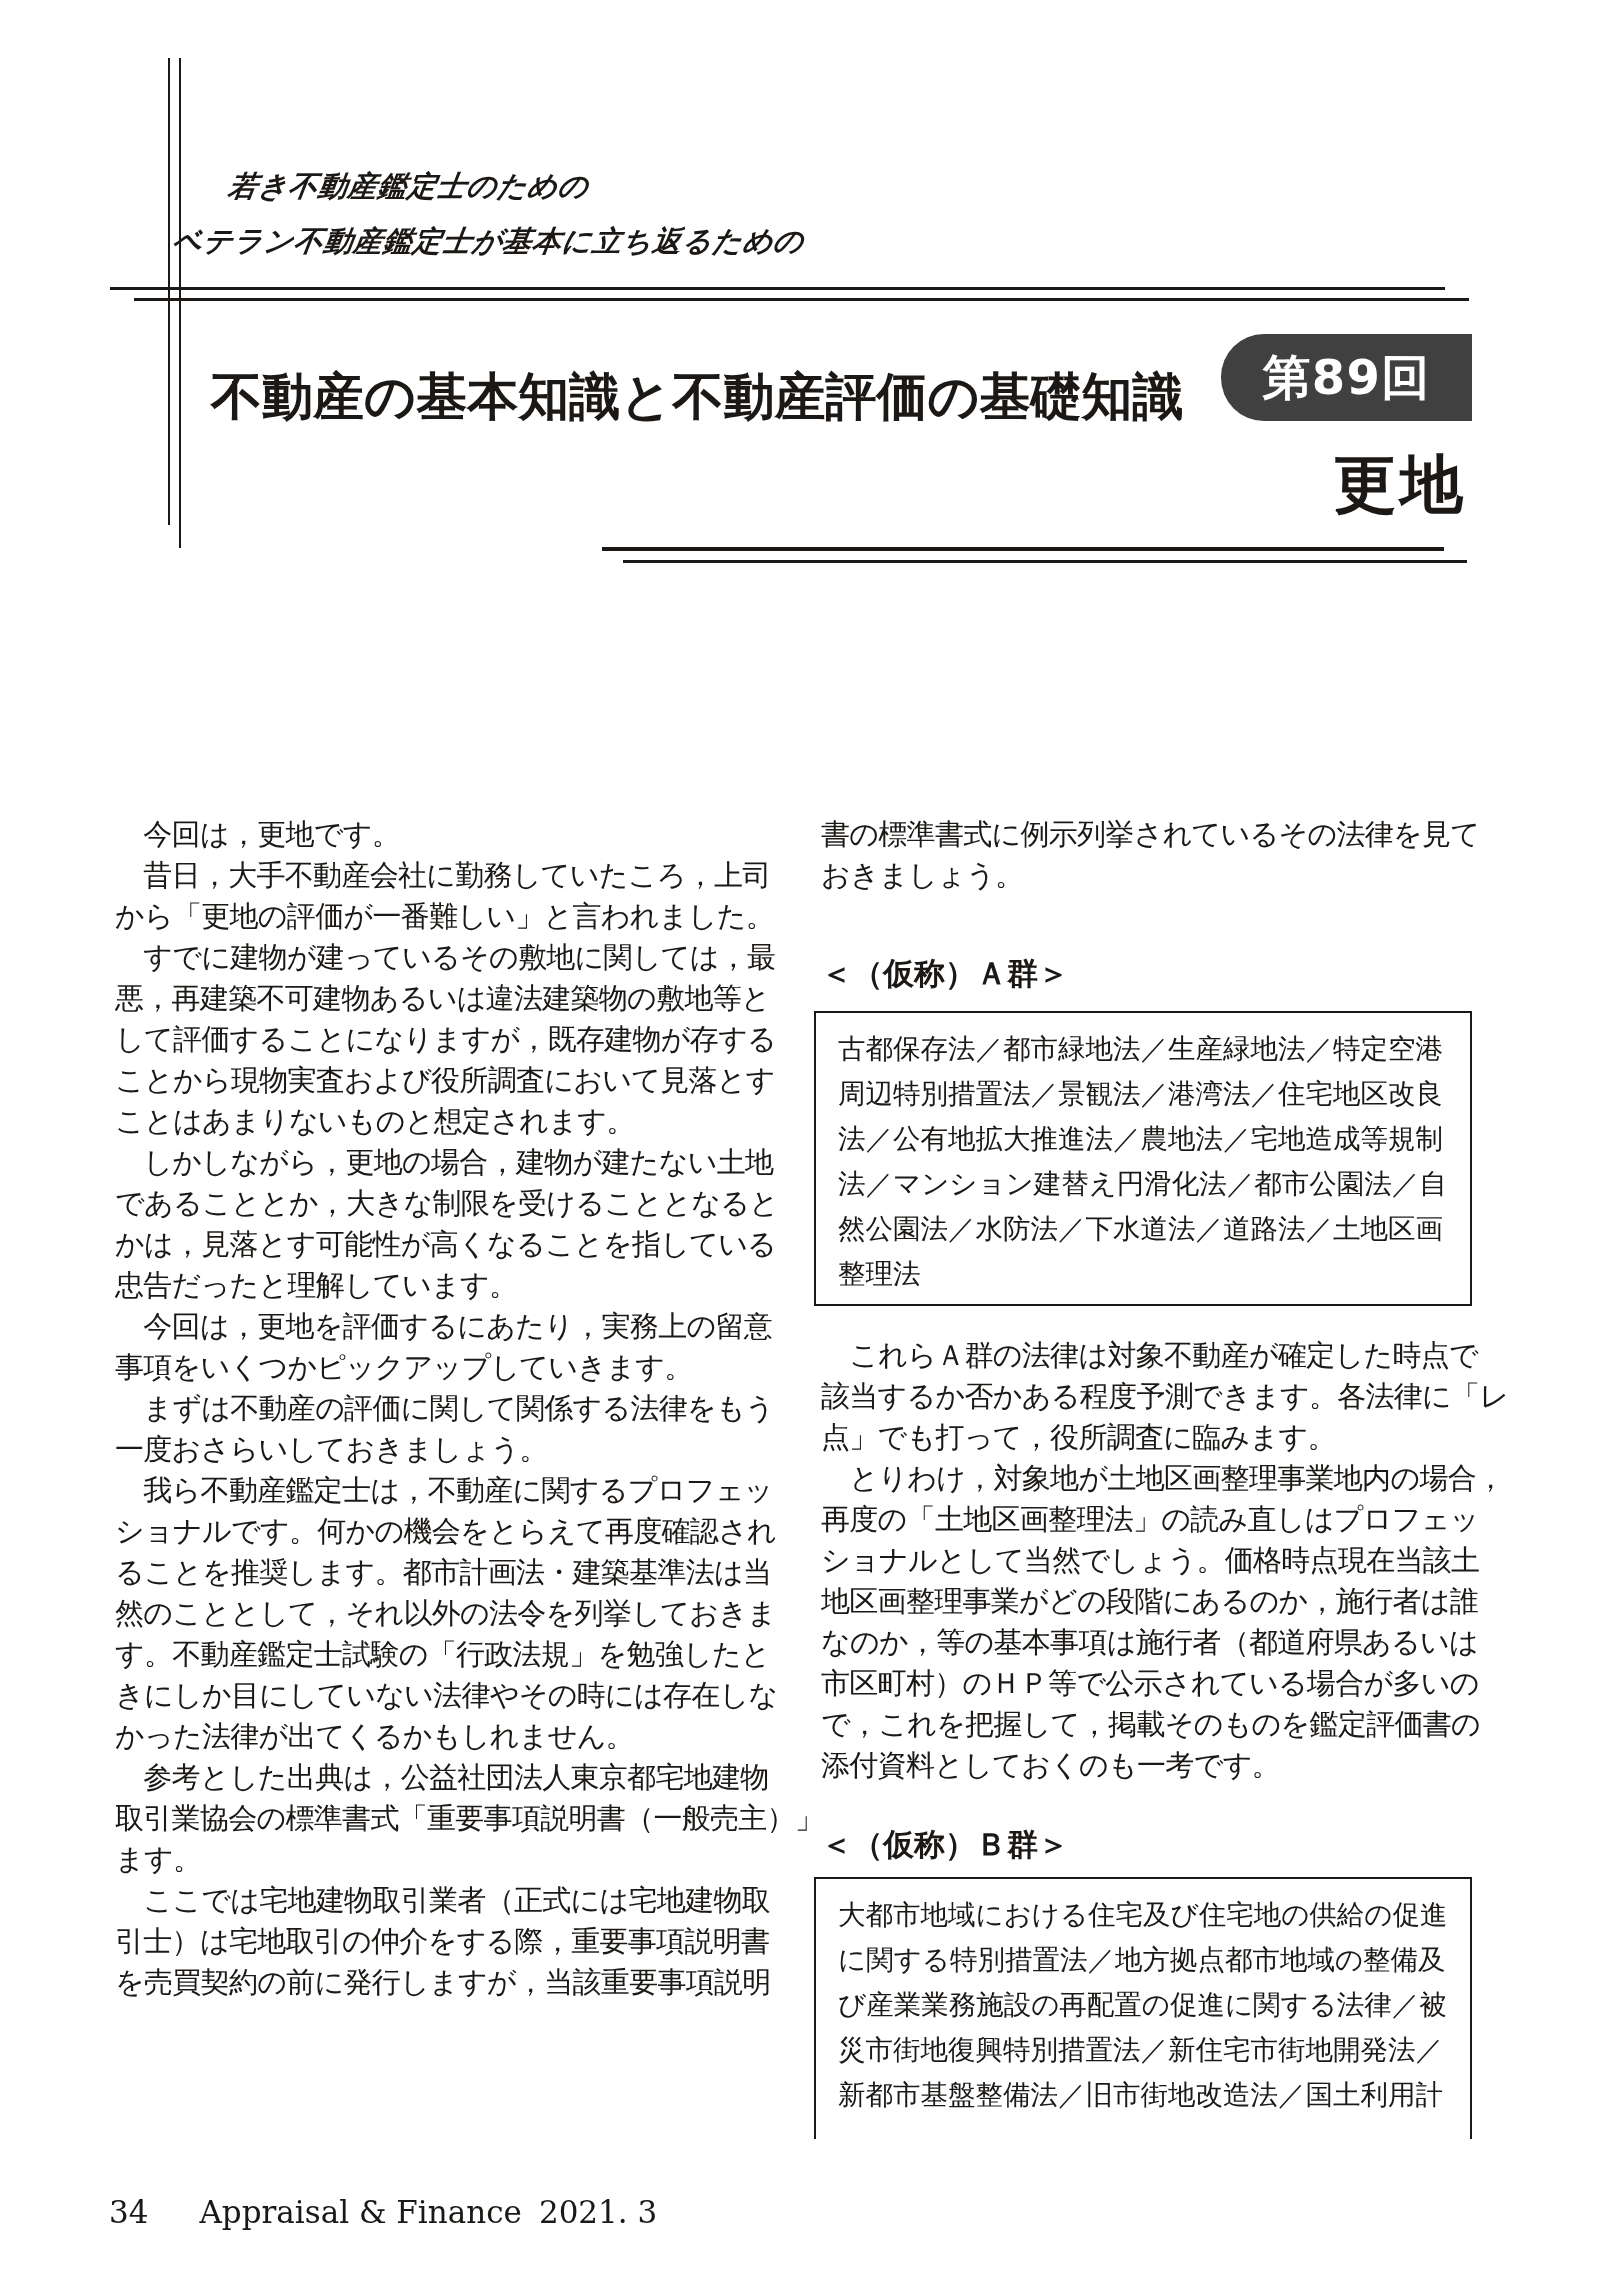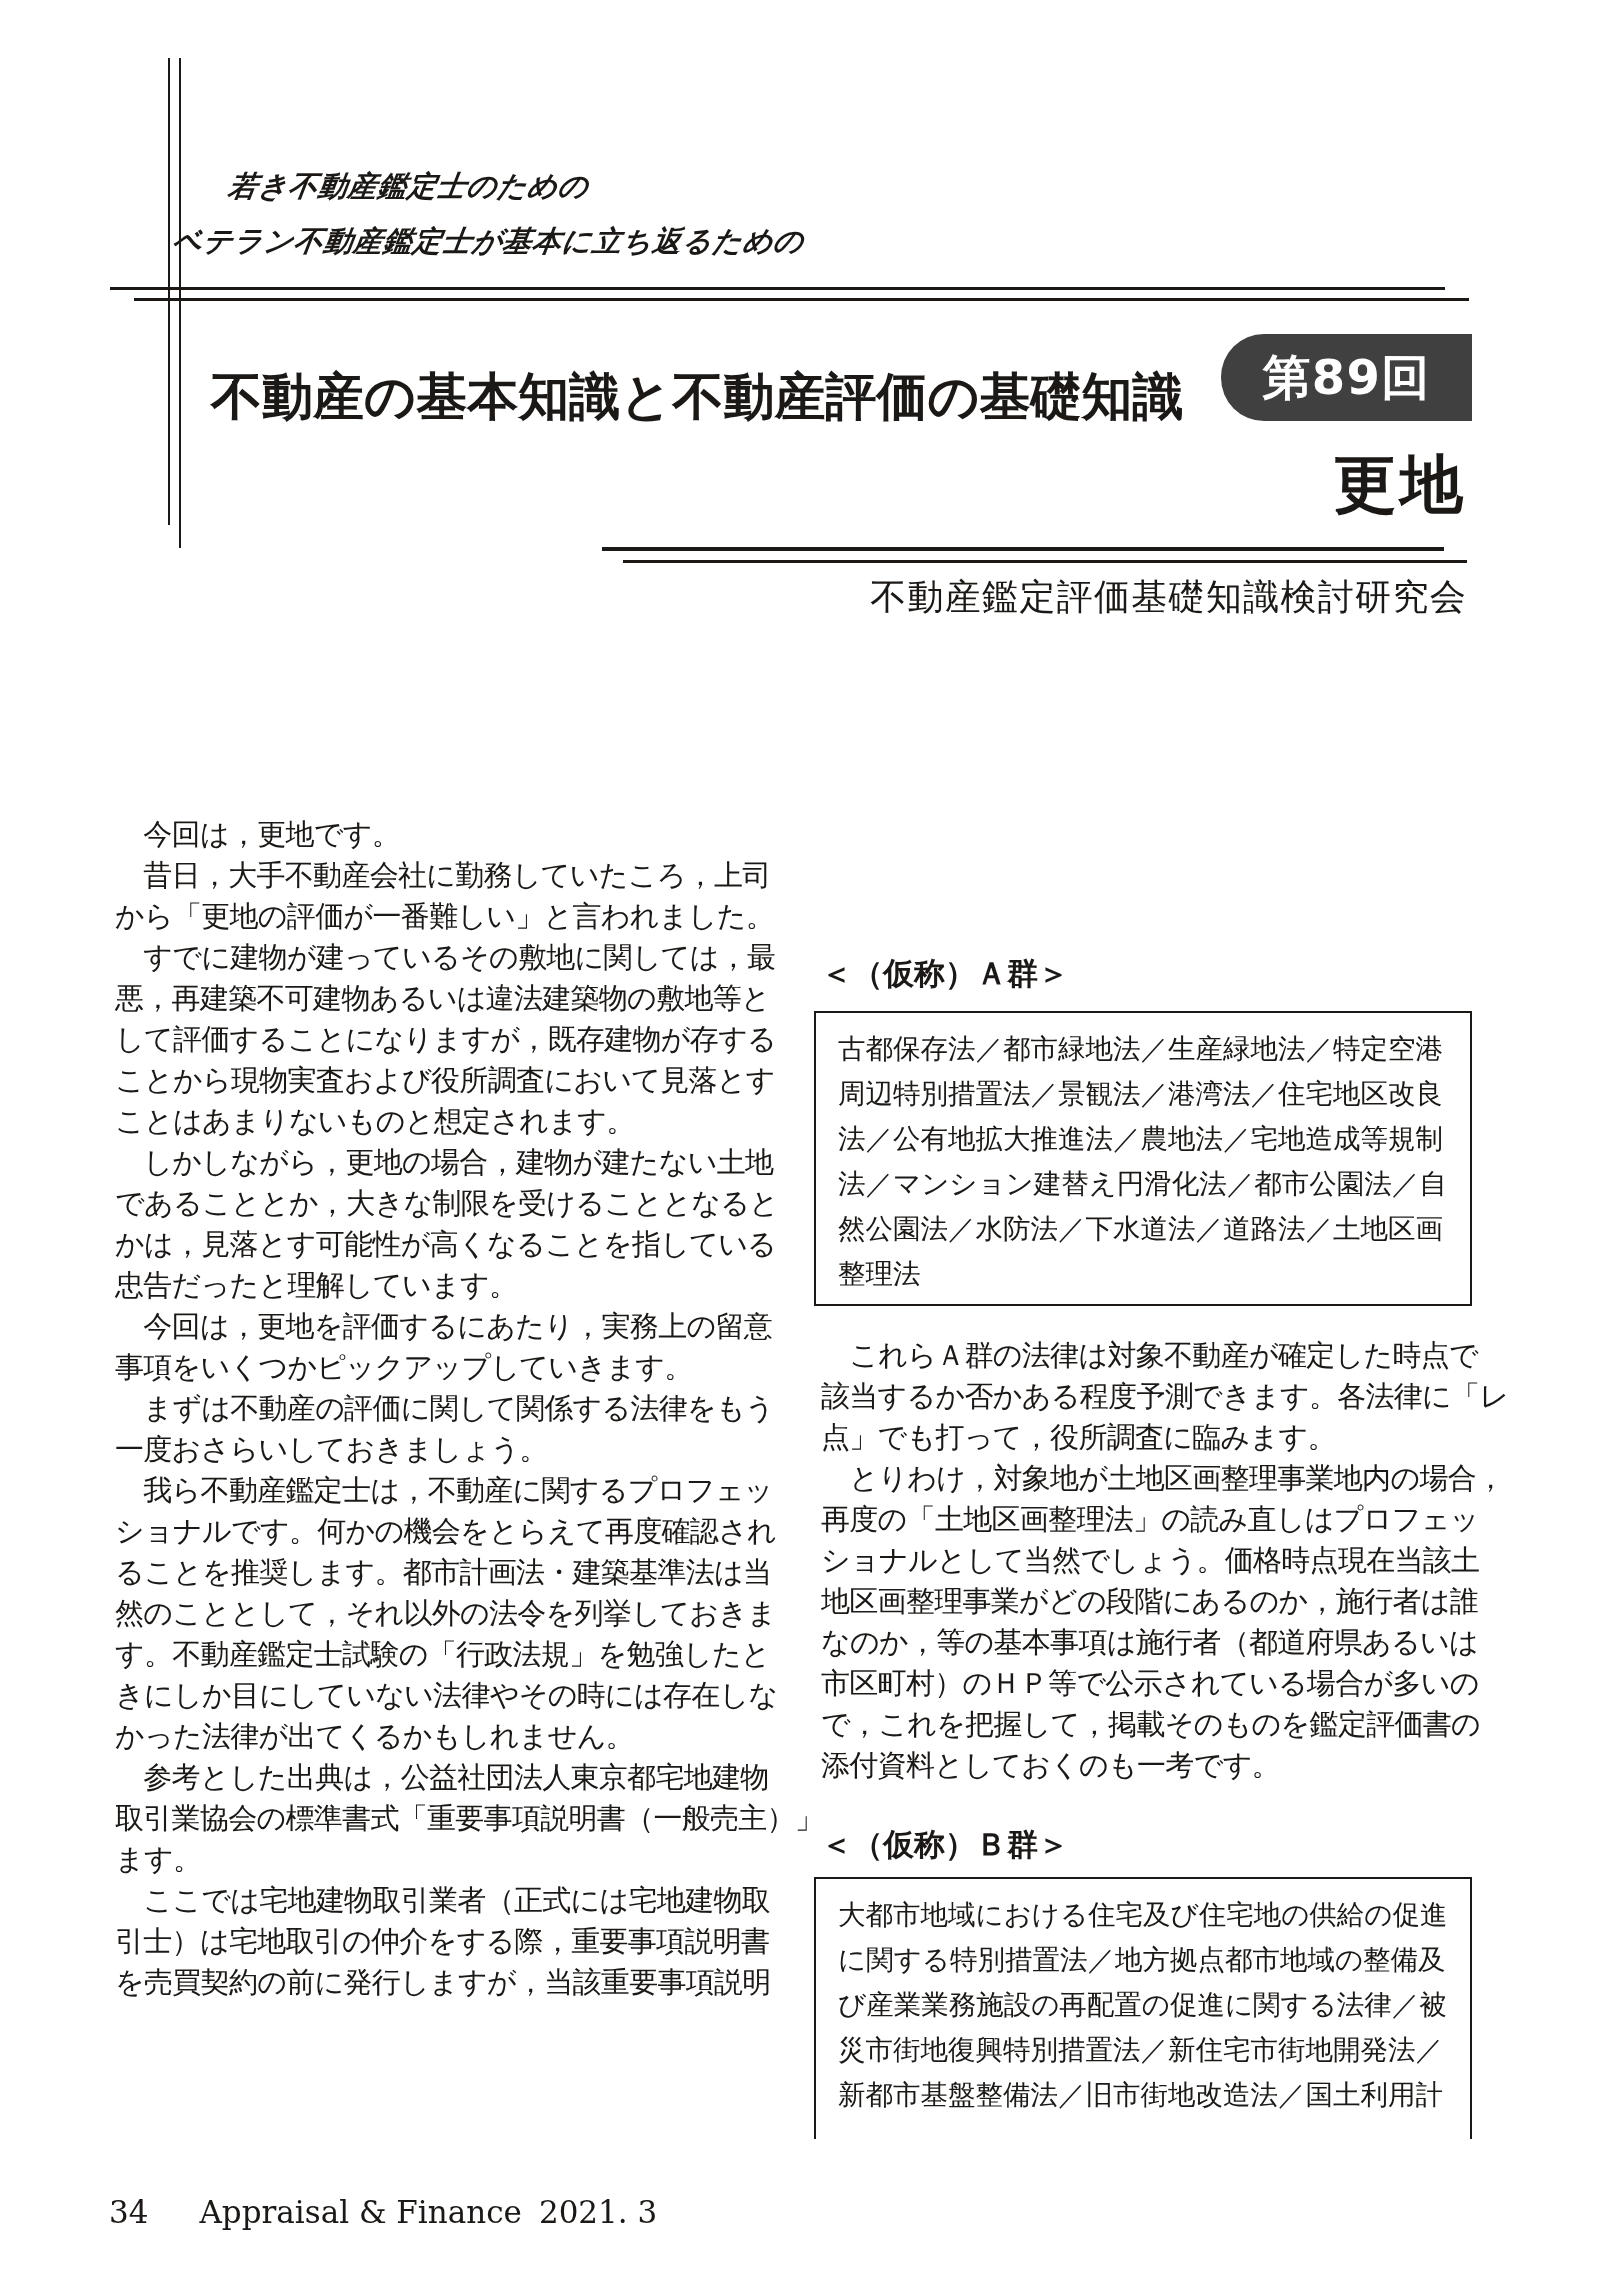--- a/index.html
+++ b/index.html
@@ -81,21 +81,20 @@
   <div class="abs tagline" style="left:170px;top:223px;">ベテラン不動産鑑定士が基本に立ち返るための</div>
 
   <div class="abs series-title" style="left:200px;top:367px;margin-left:11px;">不動産の基本知識と不動産評価の基礎知識</div>
   <div class="abs badge" style="left:1221px;top:334px;width:251px;height:87px;">第89回</div>
 
   <div class="abs main-title" style="left:812px;top:437px;width:655px;">更地</div>
 
   <div class="abs" style="left:602px;top:547px;width:842px;height:3.9px;background:#1b1815;"></div>
   <div class="abs" style="left:623px;top:560px;width:844px;height:3.3px;background:#1b1815;"></div>
 
-  <div class="abs author-line" style="left:812px;top:575px;width:655px;">不動産鑑定評価基礎知識検討研究会</div>
 
   <div class="abs col" style="left:115px;top:814px;">
       <div class="bodyline">　今回は，更地です。</div>
       <div class="bodyline">　昔日，大手不動産会社に勤務していたころ，上司</div>
       <div class="bodyline">から「更地の評価が一番難しい」と言われました。</div>
       <div class="bodyline">　すでに建物が建っているその敷地に関しては，最</div>
       <div class="bodyline">悪，再建築不可建物あるいは違法建築物の敷地等と</div>
       <div class="bodyline">して評価することになりますが，既存建物が存する</div>
       <div class="bodyline">ことから現物実査および役所調査において見落とす</div>
       <div class="bodyline">ことはあまりないものと想定されます。</div>
@@ -115,20 +114,24 @@
       <div class="bodyline">きにしか目にしていない法律やその時には存在しな</div>
       <div class="bodyline">かった法律が出てくるかもしれません。</div>
       <div class="bodyline">　参考とした出典は，公益社団法人東京都宅地建物</div>
       <div class="bodyline">取引業協会の標準書式「重要事項説明書（一般売主）」</div>
       <div class="bodyline">ます。</div>
       <div class="bodyline">　ここでは宅地建物取引業者（正式には宅地建物取</div>
       <div class="bodyline">引士）は宅地取引の仲介をする際，重要事項説明書</div>
       <div class="bodyline">を売買契約の前に発行しますが，当該重要事項説明</div>
     </div>
 
+  <div class="abs col" style="left:821px;top:814px;">
+      <div class="bodyline">書の標準書式に例示列挙されているその法律を見て</div>
+      <div class="bodyline">おきましょう。</div>
+    </div>
 
   <div class="abs group-heading" style="left:821px;top:954px;">＜（仮称）Ａ群＞</div>
 
   <div class="abs lawbox" style="left:814px;top:1011px;width:658px;height:295px;">
       <div class="boxline">古都保存法／都市緑地法／生産緑地法／特定空港</div>
       <div class="boxline">周辺特別措置法／景観法／港湾法／住宅地区改良</div>
       <div class="boxline">法／公有地拡大推進法／農地法／宅地造成等規制</div>
       <div class="boxline">法／マンション建替え円滑化法／都市公園法／自</div>
       <div class="boxline">然公園法／水防法／下水道法／道路法／土地区画</div>
       <div class="boxline">整理法</div>

